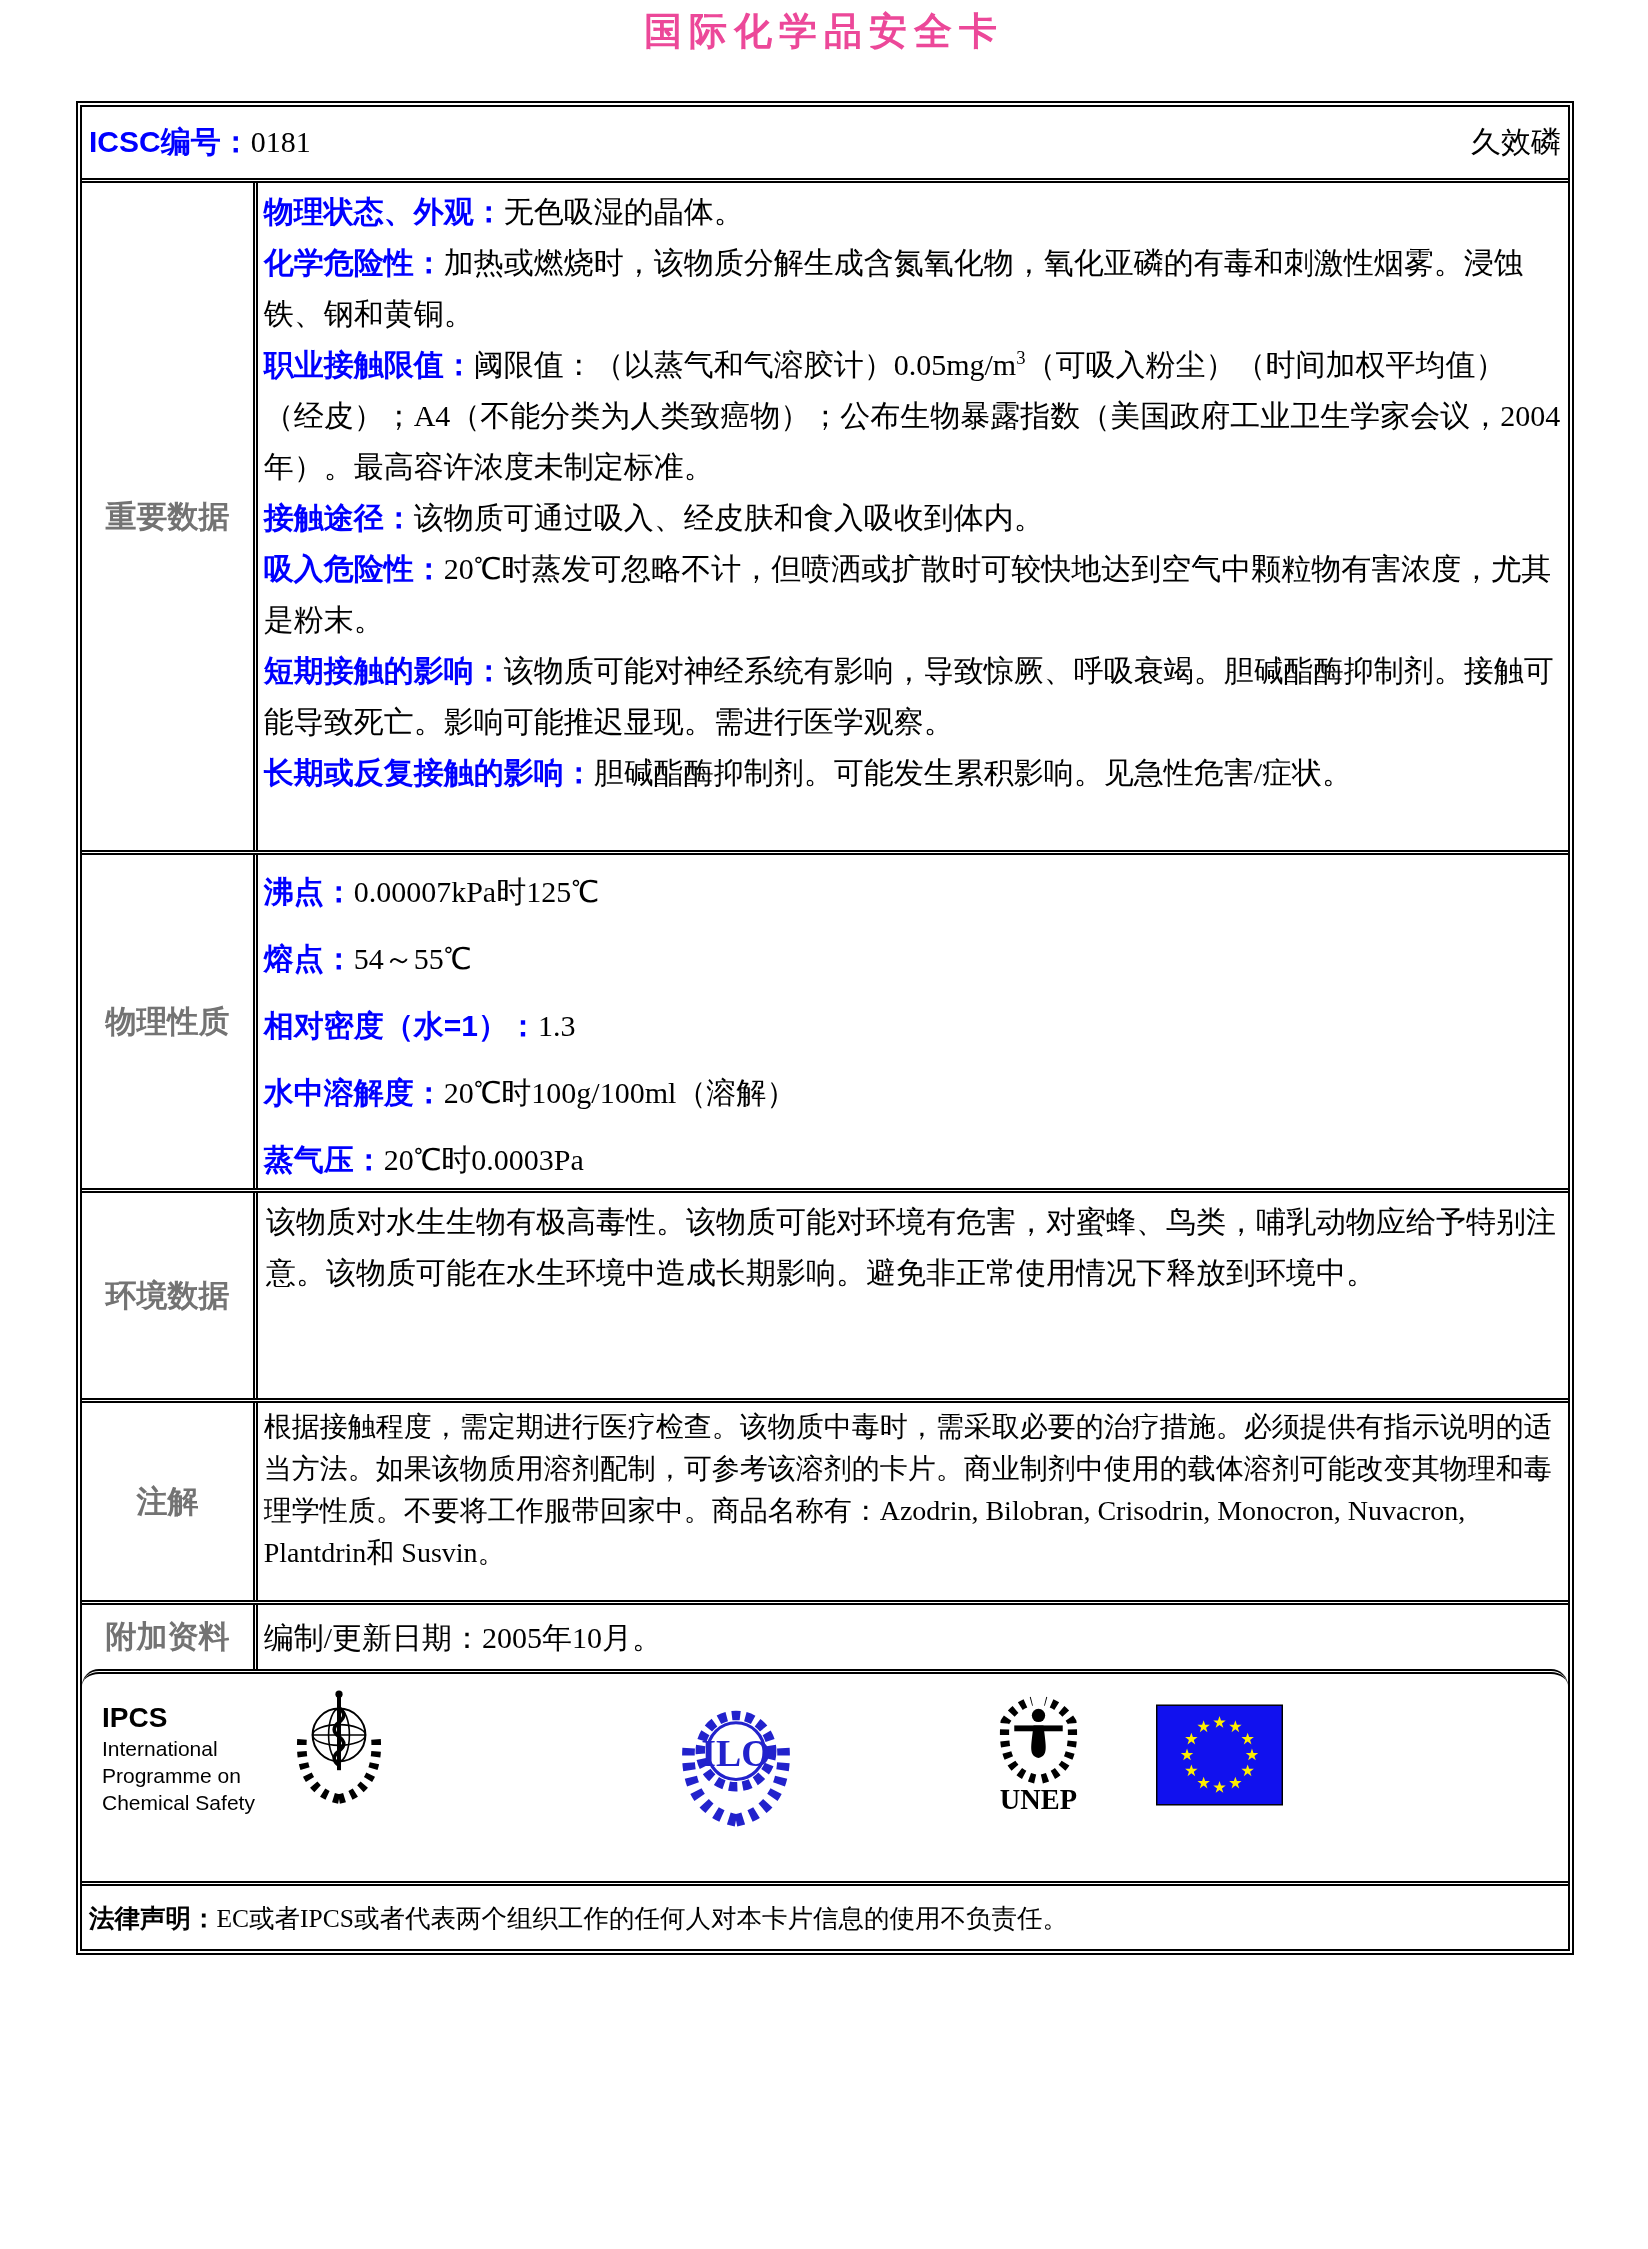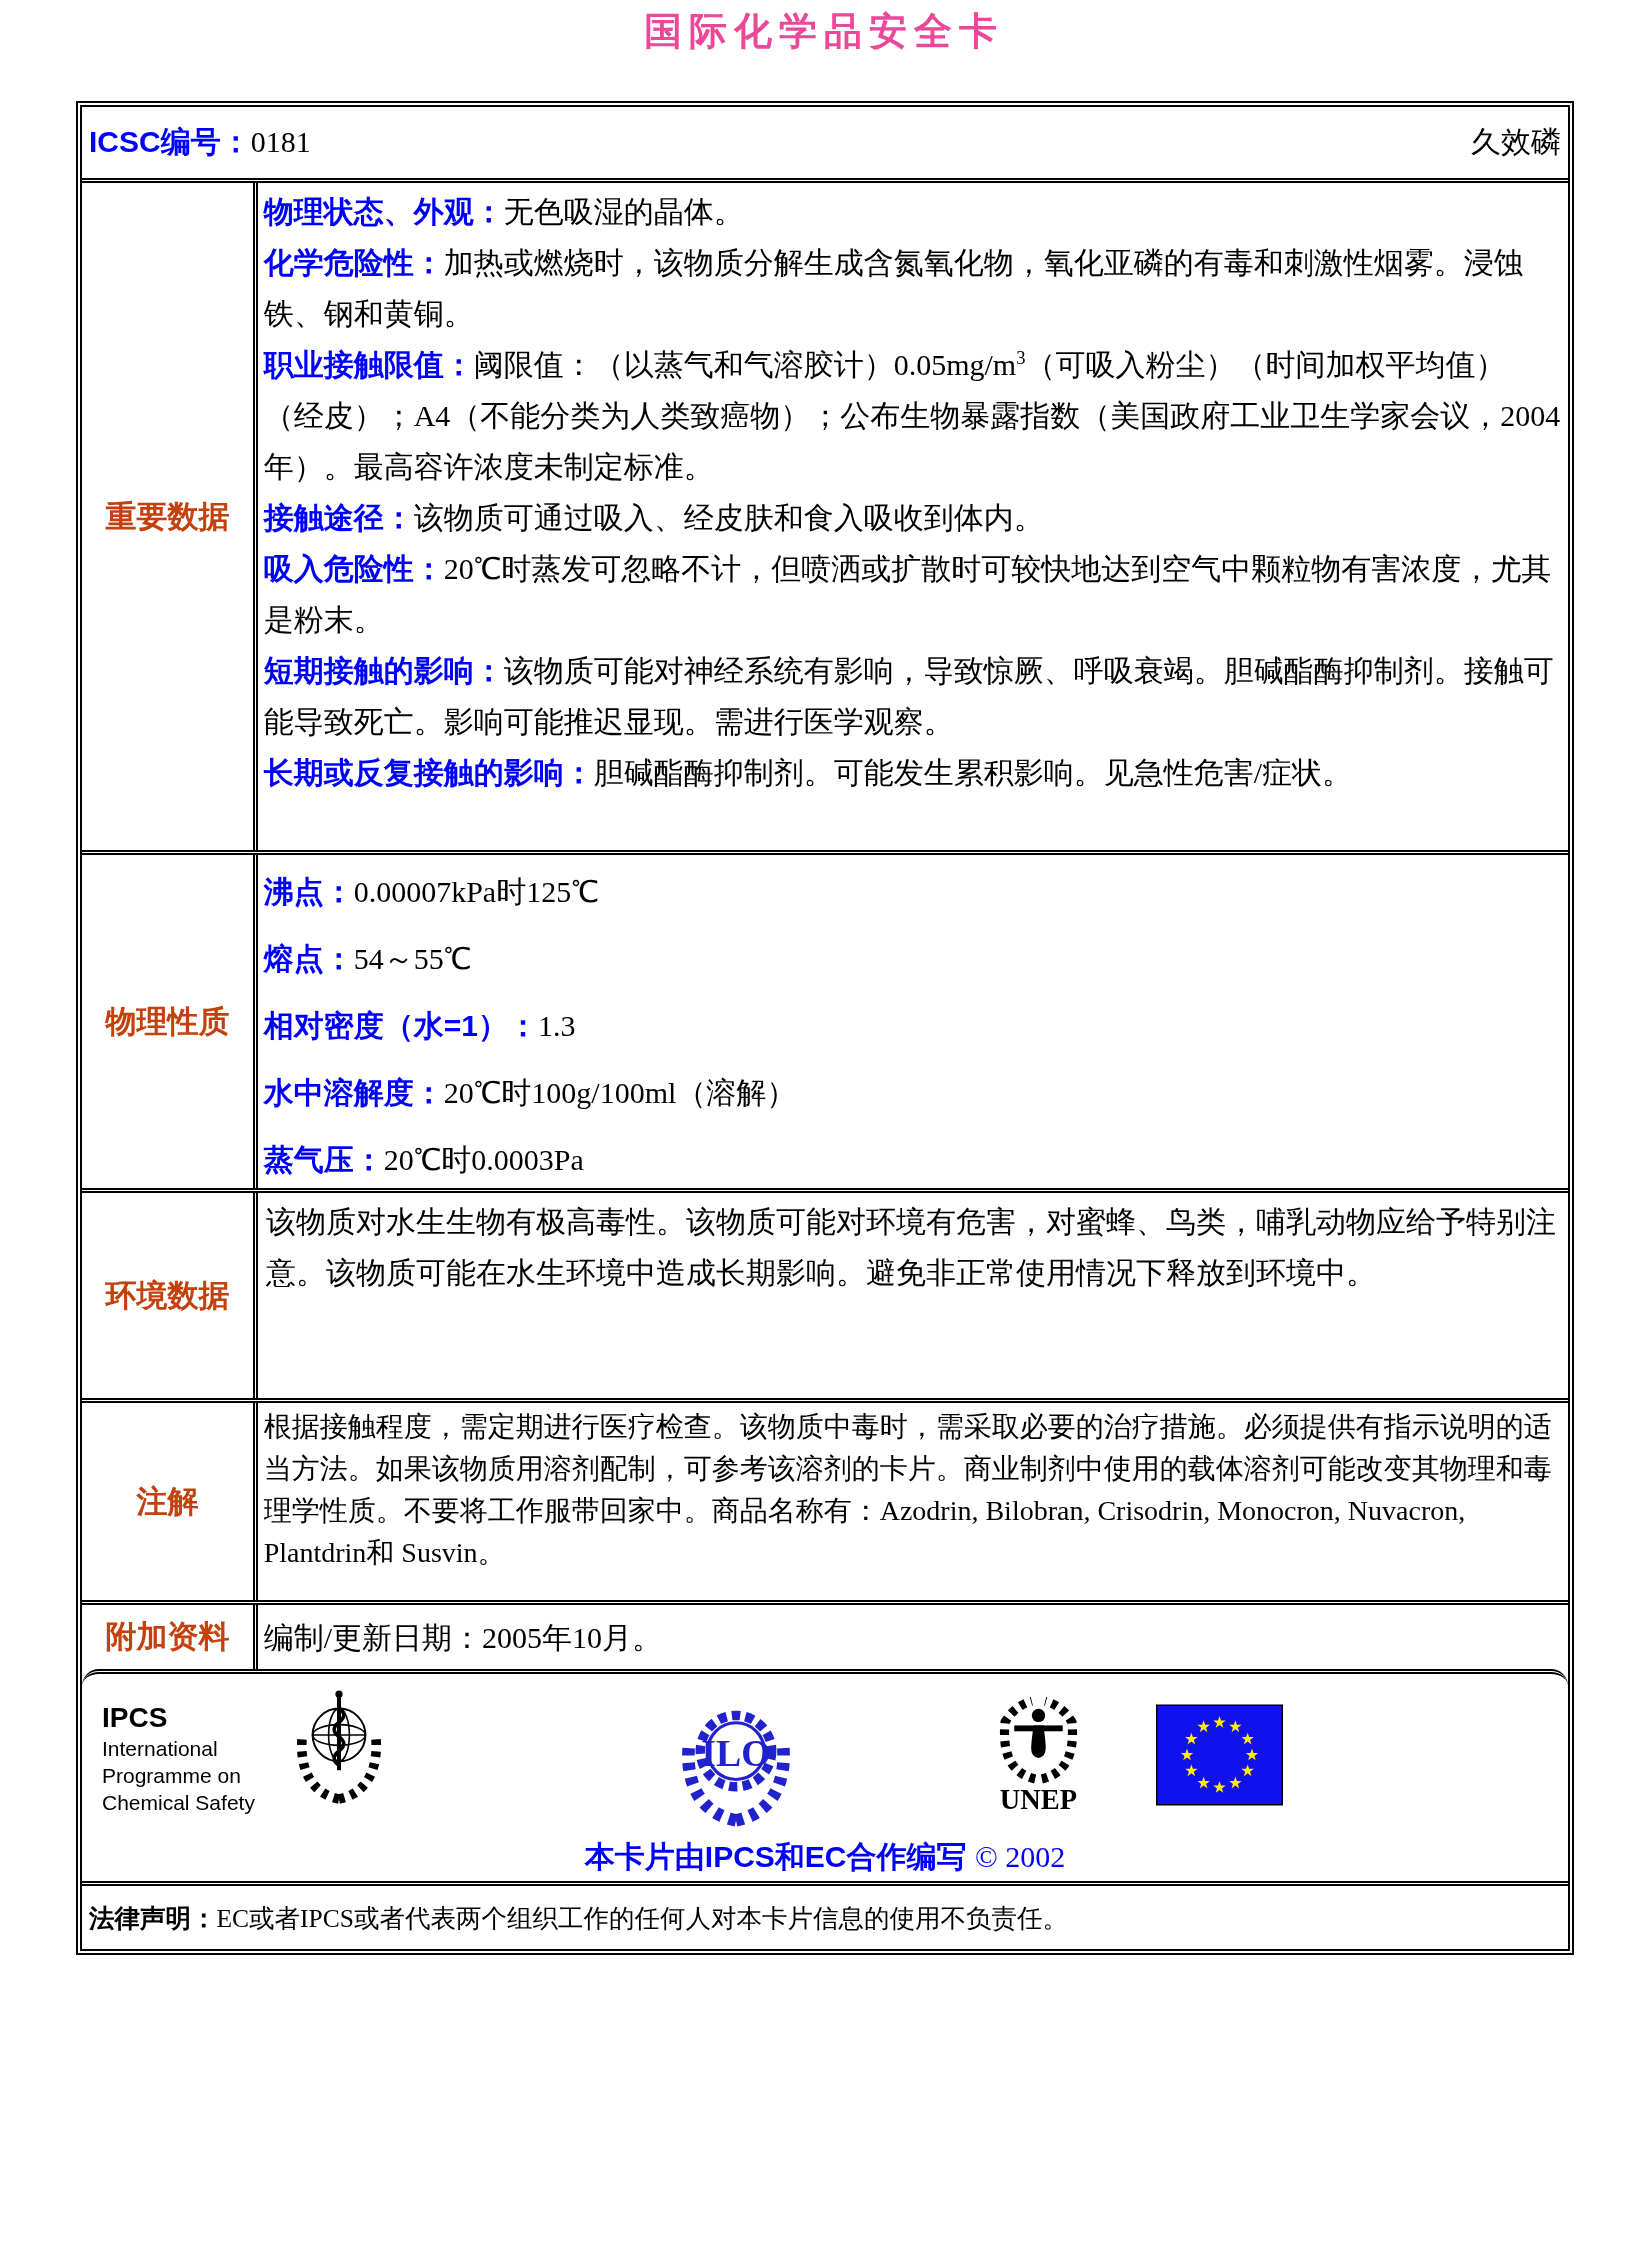--- a/index.html
+++ b/index.html
@@ -15,21 +15,21 @@
   }
   .card {
     position:absolute; left:76px; top:101px; width:1498px;
     border:6.4px double #000; background:#fff;
   }
   .row { display:flex; border-top:5.7px double #000; }
   .row:first-child { border-top:none; }
   .label-cell {
     flex:0 0 176px; width:176px; border-right:5.7px double #000;
     display:flex; align-items:center; justify-content:center;
-    color:#c2410c; font-family:"Liberation Sans", sans-serif;
+    color:#737373; font-family:"Liberation Sans", sans-serif;
     font-weight:bold; font-size:31px;
   }
   .content-cell { flex:1; padding:2.8px 7px 2.8px 5.7px; font-size:30px; line-height:51px; }
   .blabel { color:#0000FF; font-family:"Liberation Sans", sans-serif; font-weight:bold; }
   sup { font-size:62%; line-height:0; vertical-align:super; }
 
   .header-row { height:71px; align-items:center; padding:0 7px; font-size:30px; }
   .header-left { flex:1; }
   .header-right { text-align:right; }
 
@@ -173,24 +173,20 @@
         <use href="#eu-star" transform="translate(110,109)"></use>
         <use href="#eu-star" transform="translate(88,115)"></use>
         <use href="#eu-star" transform="translate(66,109)"></use>
         <use href="#eu-star" transform="translate(49,92)"></use>
         <use href="#eu-star" transform="translate(43,70)"></use>
         <use href="#eu-star" transform="translate(49,48)"></use>
         <use href="#eu-star" transform="translate(66,31)"></use>
       </svg>
     </span>
 
-    <div class="credit-line">
-      <span>本卡片由IPCS和EC合作编写</span>
-      <span class="credit-copy">© 2002</span>
-    </div>
   </div>
 
   <div class="row legal-row">
     <span class="legal-label">法律声明：</span><span>EC或者IPCS或者代表两个组织工作的任何人对本卡片信息的使用不负责任。</span>
   </div>
 
 </div>
 
 
 </body></html>

